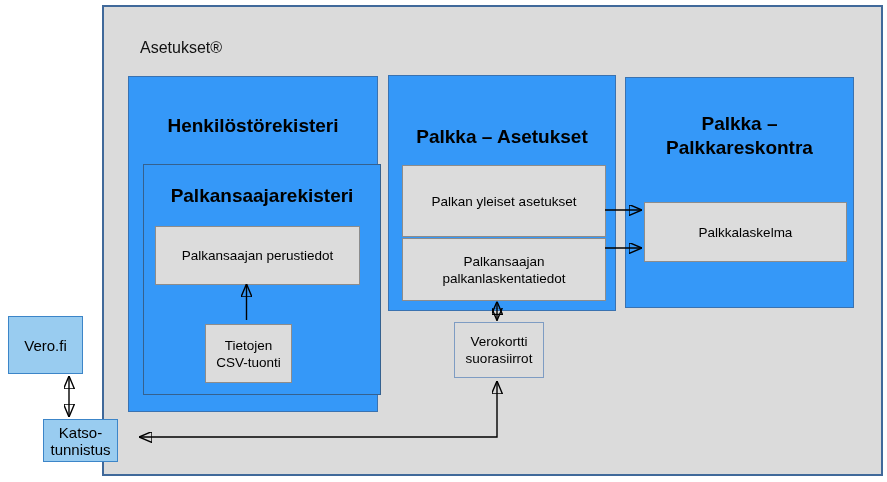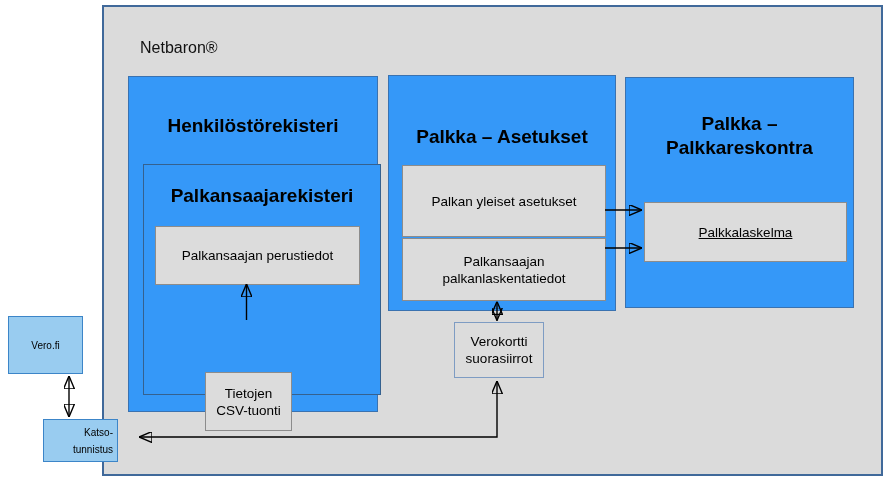--- a/index.html
+++ b/index.html
@@ -36,43 +36,43 @@
     font-weight:bold;font-size:19px;line-height:24px;color:#000;padding:0 8px;}
   .h-b1{top:37px;}
   .h-inner{top:19px;}
   .h-b2{top:49px;}
   .h-b3{top:34px;}
 
   .node{position:absolute;background:var(--node-gray);border:1px solid var(--node-border);
     display:flex;align-items:center;justify-content:center;text-align:center;
     font-size:13.5px;line-height:17px;padding:2px 4px;}
   .node-perustiedot{left:11px;top:61px;width:205px;height:59px;}
-  .node-csv{left:61px;top:159px;width:87px;height:59px;margin-top:48px;}
+  .node-csv{left:61px;top:159px;width:87px;height:59px;}
   .node-yleiset{left:13px;top:89px;width:204px;height:72px;}
   .node-palkanlaskenta{left:13px;top:162px;width:204px;height:63px;text-align:center;}
-  .node-palkkalaskelma{left:18px;top:124px;width:203px;height:60px;text-decoration:underline;}
+  .node-palkkalaskelma{left:18px;top:124px;width:203px;height:60px;}
   .node-verokortti{left:454px;top:322px;width:90px;height:56px;border-color:var(--verokortti-border);}
 
   .external{position:absolute;background:var(--external-blue);border:1px solid var(--external-blue-border);
-    display:flex;align-items:center;justify-content:center;text-align:right;
-    font-size:10px;line-height:17px;padding:14px 4px;}
+    display:flex;align-items:center;justify-content:center;text-align:center;
+    font-size:15px;line-height:17px;padding:14px 4px;}
   .external-verofi{left:8px;top:316px;width:75px;height:58px;}
   .external-katso{left:43px;top:419px;width:75px;height:43px;}
 
   .arrow-layer{position:absolute;left:0;top:0;width:887px;height:482px;pointer-events:none;}
   .arrow-layer path, .arrow-layer line{stroke:var(--arrow);stroke-width:1.4;fill:none;}
 </style>
 </head>
 <body>
 
 <div class="canvas">
 
   <div class="outer-panel"></div>
 
-  <div class="diagram-title">Netbaron®</div>
+  <div class="diagram-title">Asetukset®</div>
 
   <div class="module module-b1">
     <div class="module-heading h-b1">Henkilöstörekisteri</div>
     <div class="inner-module">
       <div class="module-heading h-inner">Palkansaajarekisteri</div>
       <div class="node node-perustiedot">Palkansaajan perustiedot</div>
       <div class="node node-csv">Tietojen CSV-tuonti</div>
     </div>
   </div>
 

